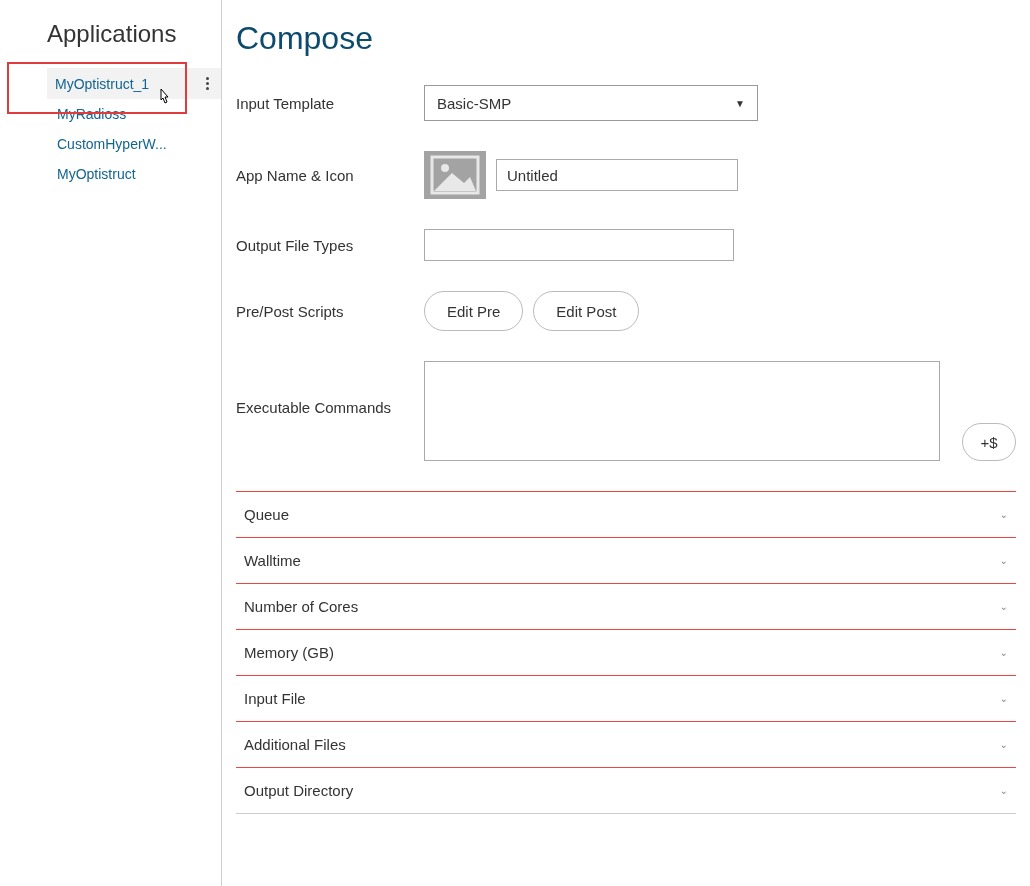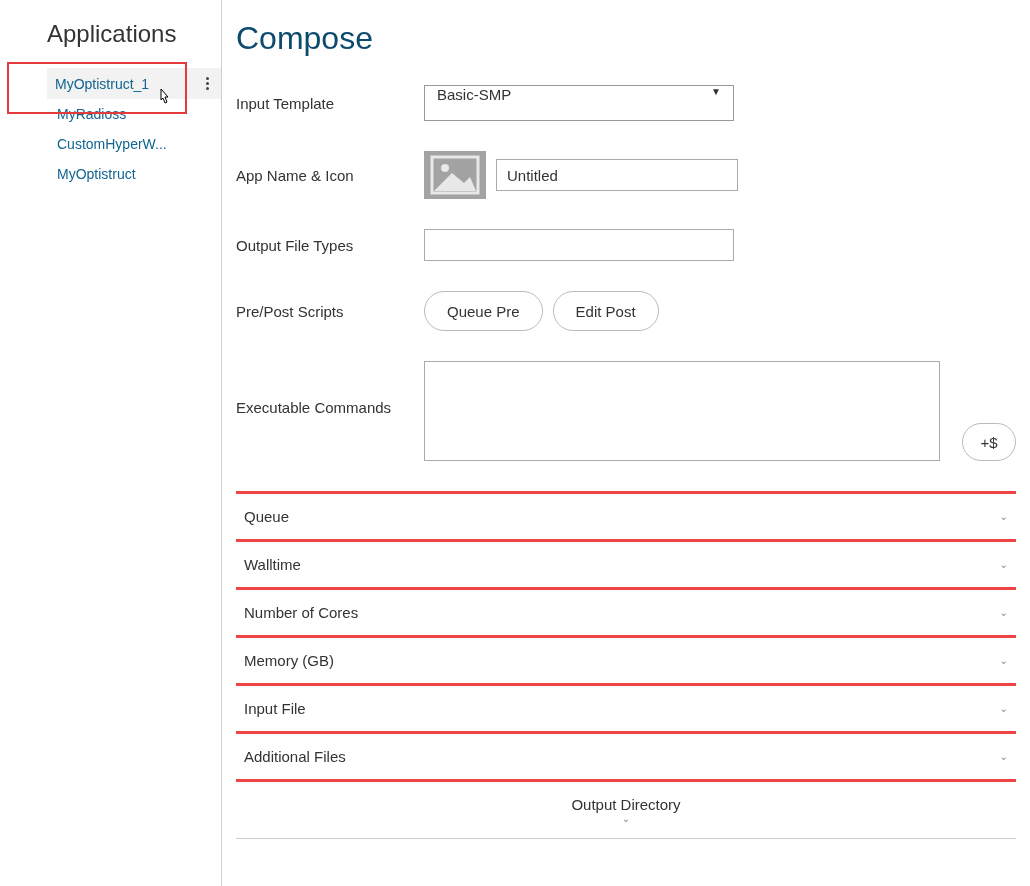--- a/index.html
+++ b/index.html
@@ -108,26 +108,26 @@
       color: #333;
       flex-shrink: 0;
     }
     .form-value {
       display: flex;
       align-items: center;
       gap: 10px;
       flex: 1;
     }
     .select-box {
-      width: 310px;
+      width: 334px;
       height: 36px;
       border: 1px solid #999;
       padding: 0 12px;
       display: flex;
-      align-items: flex-start;
+      align-items: center;
       justify-content: space-between;
       font-size: 15px;
       color: #333;
       cursor: pointer;
       background: #fff;
     }
     .select-box .caret {
       font-size: 10px;
       color: #333;
     }
@@ -189,32 +189,31 @@
       font-family: inherit;
     }
     .exec-row {
       display: flex;
       align-items: flex-end;
     }
     .accordion {
       margin-top: 26px;
     }
     .accordion-item {
-      border-top: 3px solid #ef4444;
+      border-top: 1px solid #ef4444;
       padding: 14px 8px;
       display: flex;
       justify-content: space-between;
       align-items: center;
       font-size: 15px;
       color: #333;
       cursor: pointer;
     }
     .accordion-item:last-child {
       border-bottom: 1px solid #ccc;
-      flex-direction: column;
     }
     .chevron {
       font-size: 10px;
       color: #888;
     }
   </style>
 </head>
 <body>
 
 <div class="container">
@@ -280,21 +279,21 @@
     <div class="form-row">
       <div class="form-label">Output File Types</div>
       <div class="form-value">
         <input type="text" class="text-input w-310" style="">
       </div>
     </div>
 
     <div class="form-row">
       <div class="form-label">Pre/Post Scripts</div>
       <div class="form-value">
-        <button class="pill-button">Queue Pre</button>
+        <button class="pill-button">Edit Pre</button>
         <button class="pill-button">Edit Post</button>
       </div>
     </div>
 
     <div class="form-row tall">
       <div class="form-label" style="padding-top:38px">Executable Commands</div>
       <div class="form-value exec-row">
         <textarea class="textarea" style=""></textarea>
         <button class="small-pill">+$</button>
       </div>

